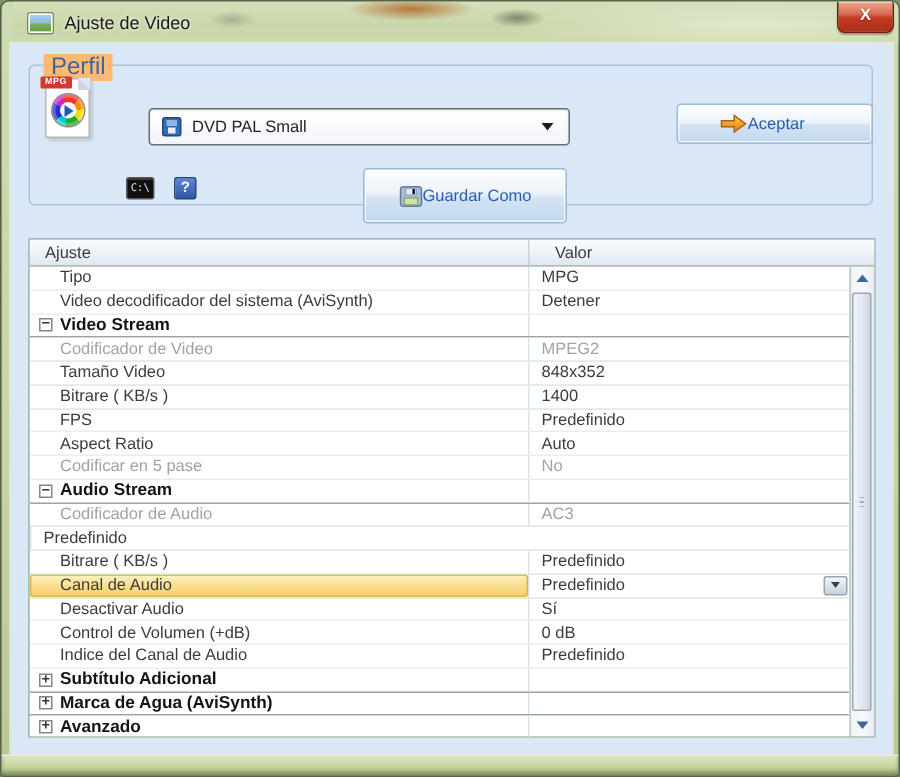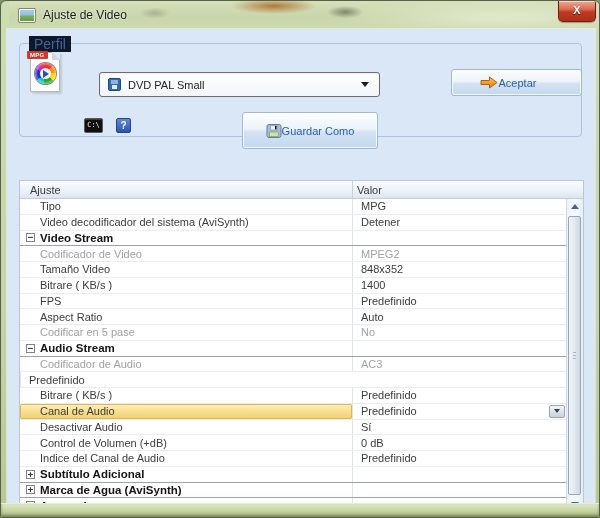--- a/index.html
+++ b/index.html
@@ -51,22 +51,22 @@
     position:absolute; left:6px; top:28px; width:588px; height:477px;
     background:#d9e7f6; box-shadow:0 0 0 1px rgba(255,255,255,.45);
   }
 
   
   .groupbox{
     position:absolute; left:12px; top:14px; width:563px; height:94px;
     border:1px solid #abc3dd; border-radius:4px;
   }
   .groupbox-label{
-    position:absolute; left:9px; top:-8px; background:#0f172a; padding:0 5px;
-    font-size:14px; color:#41659c;text-align:right;
+    position:absolute; left:9px; top:-8px; background:#fdba74; padding:0 5px;
+    font-size:16px; color:#41659c;text-align:right;
   }
 
   
   .mpg-icon{ position:absolute; left:10px; top:8px; width:30px; height:40px;
     background:#fdfdfd; border:1px solid #b5b5b5; border-radius:1px;
     box-shadow:2px 2px 2px rgba(0,0,0,.12);}
   .mpg-icon .fold{ position:absolute; right:-1px; top:-1px; width:0; height:0;
     border-left:8px solid #cfd8e2; border-top:8px solid #d9e7f6;}
   .mpg-badge{ position:absolute; left:-4px; top:-2px; background:#d03a2b; color:#fff;
     font-size:6px; font-weight:bold; padding:1px 3px; border-radius:1px; letter-spacing:.3px;}
@@ -116,28 +116,28 @@
   .help-icon{
     position:absolute; left:96px; top:74px; width:15px; height:15px;
     background:linear-gradient(180deg,#5d88d4 0%,#2d57a4 100%);
     border:1px solid #27477e; border-radius:2px; color:#fff; font-size:10px; font-weight:bold;
     line-height:13px; text-align:center; cursor:pointer;
   }
 
   
   .table{
     position:absolute; left:12px; top:130px; width:565px; height:333px;
-    background:#4d7c0f; border:1px solid #bcc7d4;margin-top:21px;
+    background:#4d7c0f; border:1px solid #bcc7d4;
   }
   .thead{ display:flex; height:18px;
     background:linear-gradient(180deg,#fafcfe 0%,#ebf1f7 60%,#dde6f0 100%);
     border-bottom:1px solid #c3cdd8; cursor:pointer;}
   .hcell{ font-size:11px; color:#3a3a3a; display:flex; align-items:center;}
   .hcell.h-label{ width:332px; padding-left:10px;}
-  .hcell.h-value{ flex:1; padding-left:4px; border-left:1px solid #c8d2dd;}
+  .hcell.h-value{ flex:1; padding-left:17px; border-left:1px solid #c8d2dd;}
 
   .tbody{ position:absolute; left:0; top:18px; right:17px; bottom:0; display:flex; flex-direction:column; overflow:hidden;}
   .trow{ flex:0 0 15.75px; display:flex; border-bottom:1px solid #e7edf4; cursor:default; background:#fff;justify-content:flex-end;}
   .trow .cell{ display:flex; align-items:center; font-size:11px; color:#3c3c3c; overflow:hidden; white-space:nowrap;}
   .trow .c-label{ width:332px; padding-left:20px; position:relative;}
   .trow .c-value{ flex:1; padding-left:8px; border-left:1px solid #dde3ea; position:relative;}
   .trow.section{ }
   .trow.section .c-label{ padding-left:6px; font-weight:bold; color:#141414; font-size:11.5px;}
   .trow.section{ border-bottom:1px solid #9aa2ab;}
   .trow.disabled .cell{ color:#a2a2a2;}

